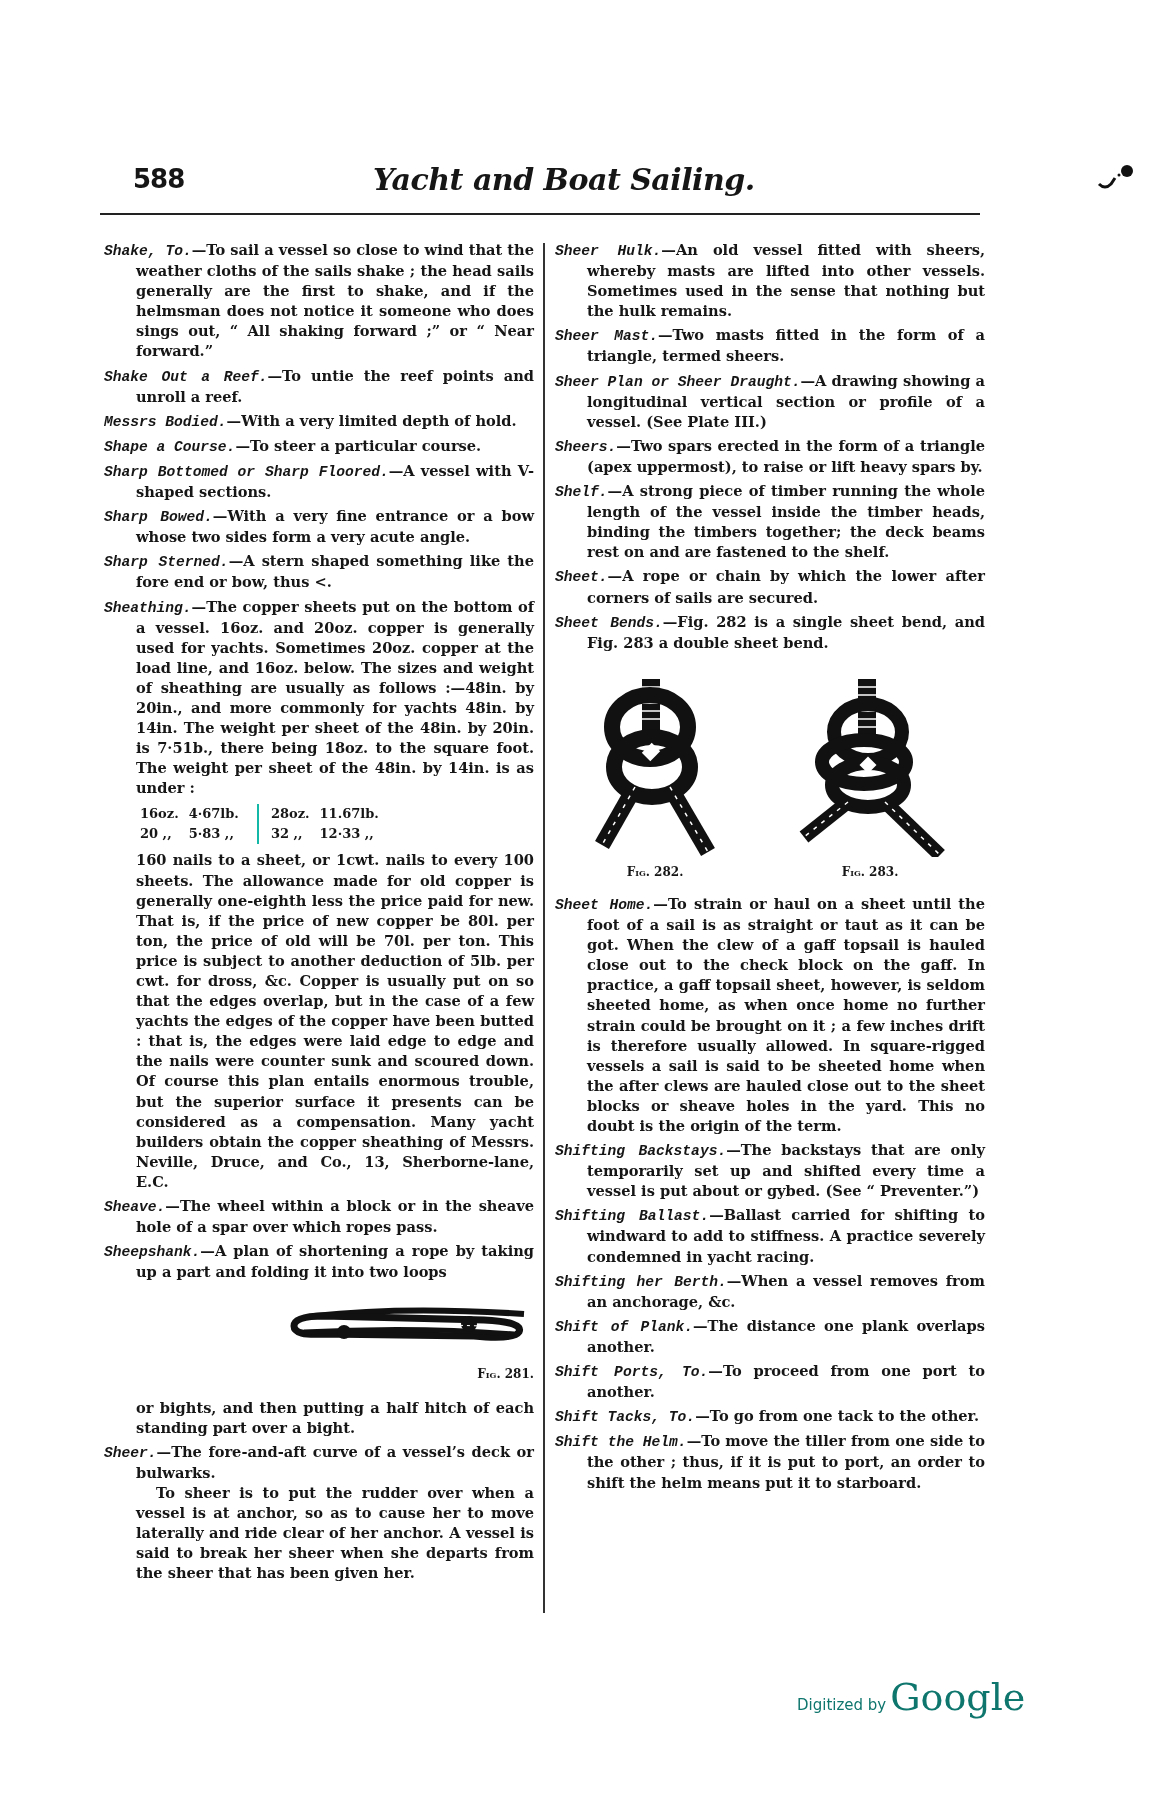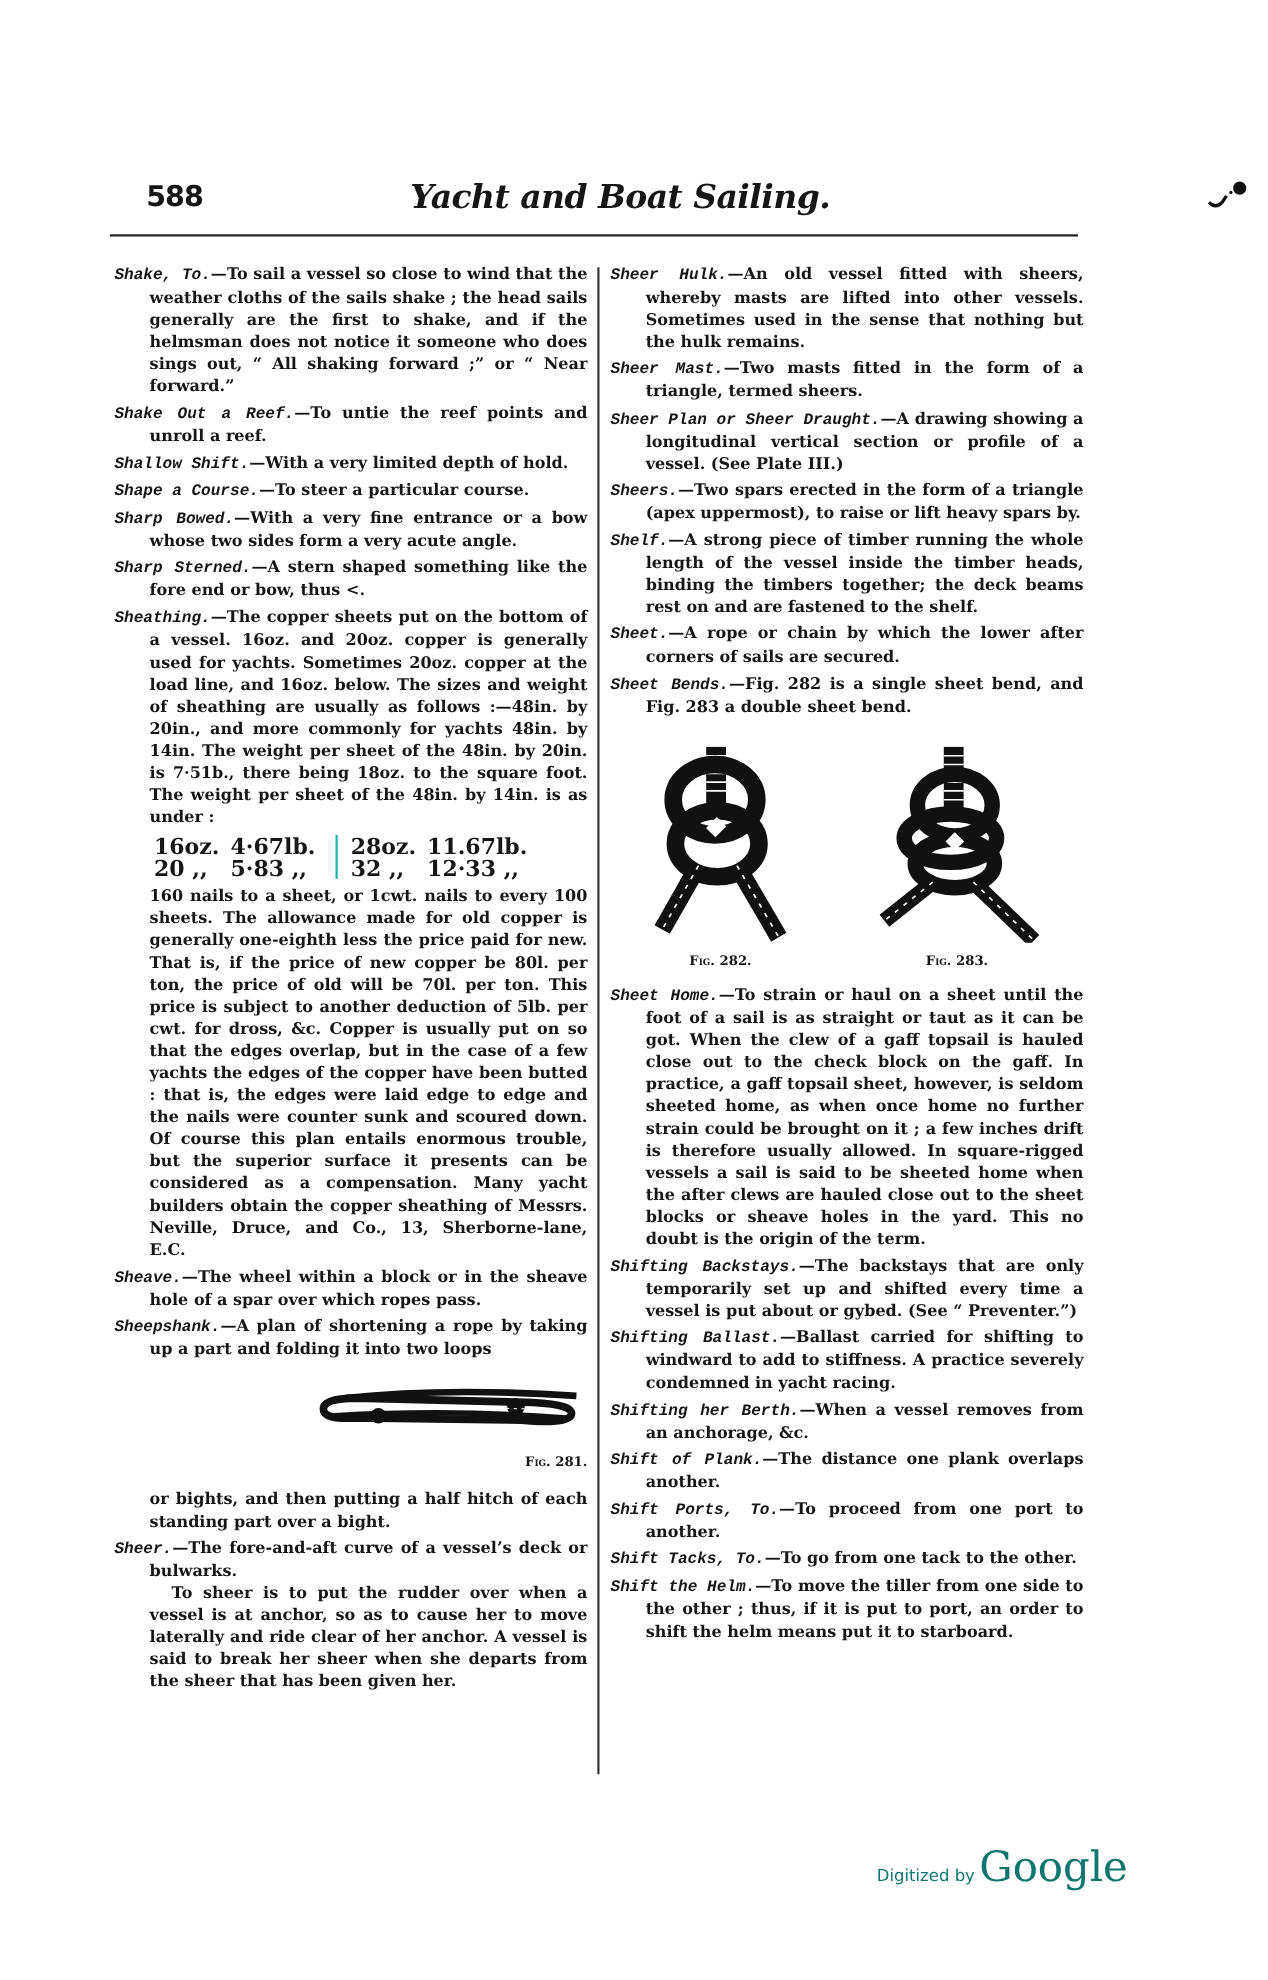--- a/index.html
+++ b/index.html
@@ -11,21 +11,21 @@
   .margin-mark { position:absolute; left:1097px; top:162px; width:40px; height:30px; }
   .header-rule { position:absolute; left:100px; top:213px; width:880px; height:2px; background:#222; }
   .column { position:absolute; top:240px; width:430px; font-size:14.6px; line-height:20.1px; font-weight:bold; text-align:justify; }
   .col-left { left:104px; }
   .col-right { left:555px; }
   .col-divider { position:absolute; left:543px; top:243px; width:2px; height:1370px; background:#333; }
   .entry { margin:0 0 4px 0; padding-left:32px; text-indent:-32px; }
   .entry .term { font-style:italic; font-family:Liberation Mono, monospace; }
   .para { padding-left:32px; text-indent:20px; margin:0; }
   .cont { padding-left:32px; margin:0 0 4px 0; }
-  table.weights { margin:6px 0 6px 36px; border-collapse:collapse; font-size:20px; }
+  table.weights { margin:6px 0 6px 36px; border-collapse:collapse; font-size:13px; }
   table.weights td { padding:0 10px 0 0; line-height:20px; }
   table.weights td.sep { border-left:2px solid #14b8a6; padding-left:12px; }
   .figure { text-align:right; margin:8px 0; }
   .fig-caption { font-size:12px; font-variant:small-caps; font-weight:bold; }
   .fig-row { display:flex; justify-content:space-around; margin:24px 0 12px 0; }
   .fig-box { text-align:center; }
   .footer-brand { position:absolute; left:797px; top:1675px; color:#0f766e; }
   .footer-brand .small { font-family:"DejaVu Sans", sans-serif; font-size:15px; }
   .footer-brand .big { font-family:"DejaVu Serif", serif; font-size:38px; margin-left:4px; }
 </style>
@@ -40,22 +40,23 @@
   <path d="M2 22 Q8 28 14 22 L18 16" stroke="#111" stroke-width="3" fill="none"></path>
   <circle cx="30" cy="9" r="6" fill="#111"></circle>
   <circle cx="22" cy="13" r="1.5" fill="#111"></circle>
 </svg>
 <div class="header-rule"></div>
 <div class="col-divider"></div>
 
 <div class="column col-left">
   <p class="entry"><span class="term">Shake, To.</span><span>—To sail a vessel so close to wind that the weather cloths of the sails shake ; the head sails generally are the first to shake, and if the helmsman does not notice it someone who does sings out, “ All shaking forward ;” or “ Near forward.”</span></p>
   <p class="entry"><span class="term">Shake Out a Reef.</span><span>—To untie the reef points and unroll a reef.</span></p>
-  <p class="entry"><span class="term">Shallow Shift.</span><span>—With a very limited depth of hold.</span></p>
+  <p class="entry"><span class="term">Messrs Bodied.</span><span>—With a very limited depth of hold.</span></p>
   <p class="entry"><span class="term">Shape a Course.</span><span>—To steer a particular course.</span></p>
+  <p class="entry"><span class="term">Sharp Bottomed or Sharp Floored.</span><span>—A vessel with V-shaped sections.</span></p>
   <p class="entry"><span class="term">Sharp Bowed.</span><span>—With a very fine entrance or a bow whose two sides form a very acute angle.</span></p>
   <p class="entry"><span class="term">Sharp Sterned.</span><span>—A stern shaped something like the fore end or bow, thus &lt;.</span></p>
   <p class="entry" style="margin-bottom:0"><span class="term">Sheathing.</span><span>—The copper sheets put on the bottom of a vessel. 16oz. and 20oz. copper is generally used for yachts. Sometimes 20oz. copper at the load line, and 16oz. below. The sizes and weight of sheathing are usually as follows :—48in. by 20in., and more commonly for yachts 48in. by 14in. The weight per sheet of the 48in. by 20in. is 7·51b., there being 18oz. to the square foot. The weight per sheet of the 48in. by 14in. is as under :</span></p>
 
   <table class="weights">
     <tbody>
         <tr>
       <td>16oz.</td>
       <td style="padding-right:18px">4·67lb.</td>
       <td class="sep">28oz.</td>

